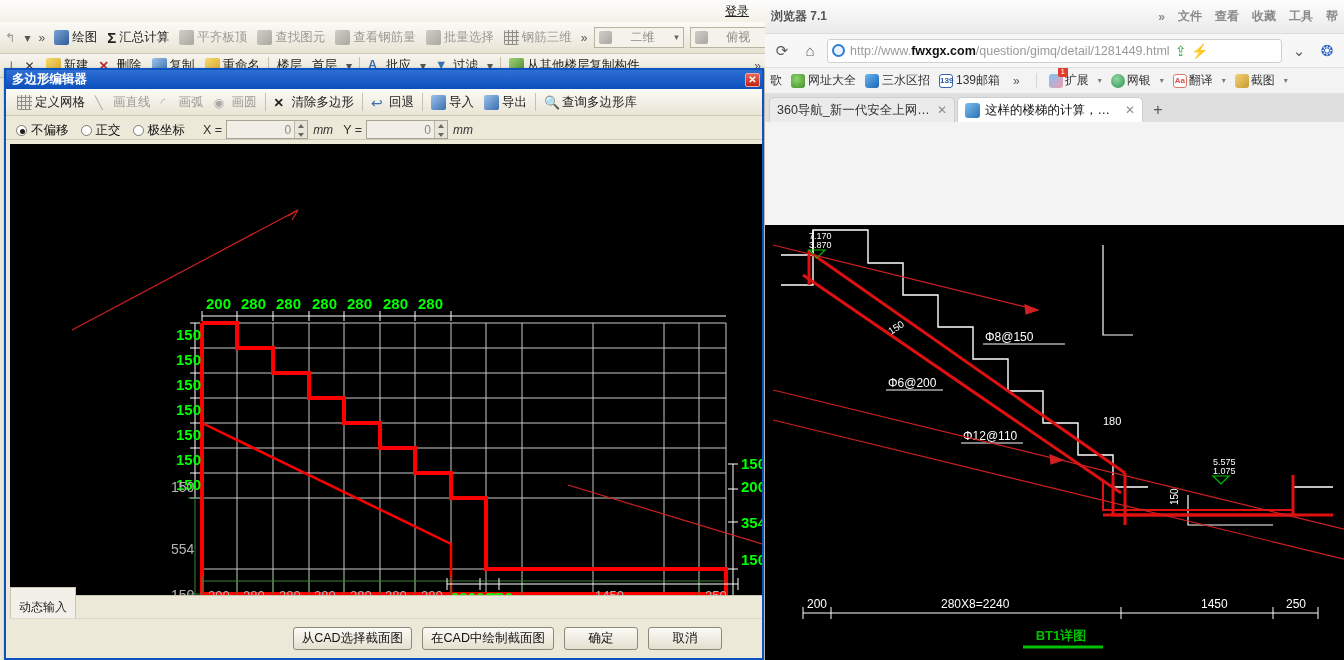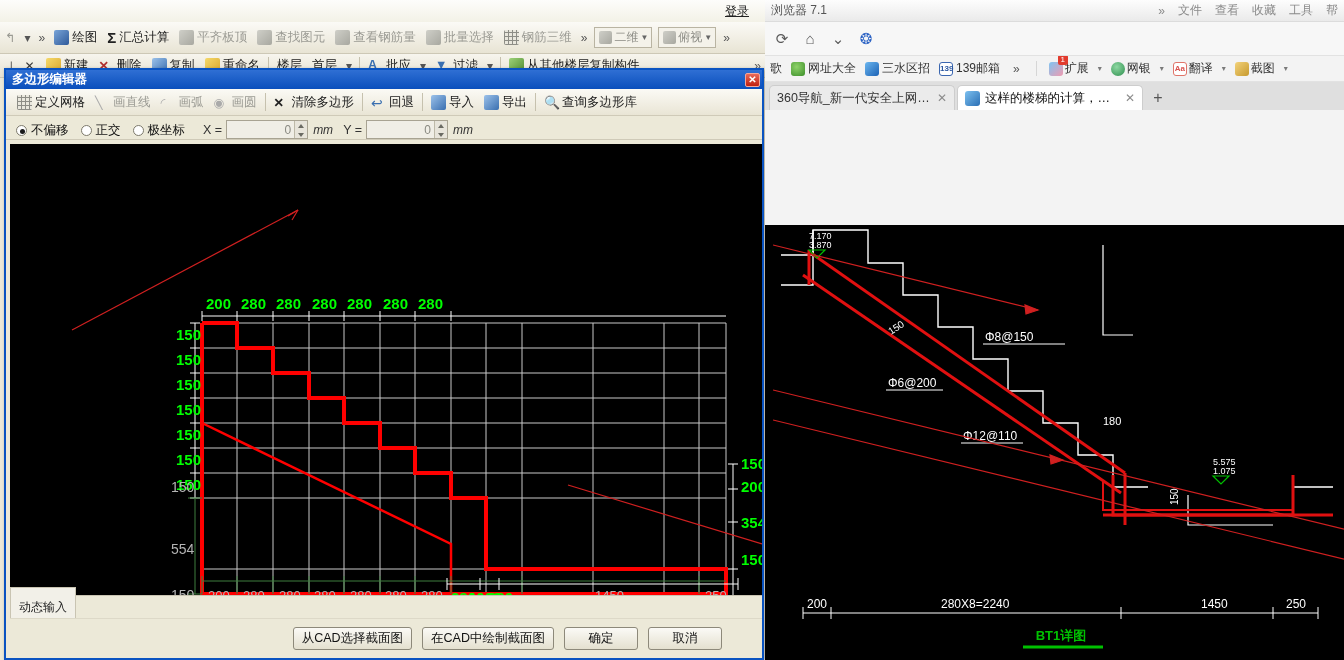--- a/index.html
+++ b/index.html
@@ -53,21 +53,21 @@
   .ic-sigma { background: none; font-weight: bold; color: #222; width: auto; }
   .ic-gray { background: linear-gradient(135deg,#cfcfc8,#a8a8a0); }
   .ic-grid2 { background:
       repeating-linear-gradient(90deg,#8d8d86 0 1px,transparent 1px 4px),
       repeating-linear-gradient(0deg,#8d8d86 0 1px,transparent 1px 4px), #e9e7dd; }
   .ic-yellow { background: linear-gradient(135deg,#f5d96b,#d8a62c); }
   .ic-green { background: linear-gradient(135deg,#9ed27a,#4d8a2e); }
   .ic-blue { background: linear-gradient(135deg,#9cc2ea,#3a6fb0); }
   .chev { color: #555; font-size: 12px; padding: 0 4px; cursor: pointer; }
   .combo {
-    display: inline-flex; align-items: center; gap: 2px;
+    display: inline-flex; align-items: center; gap: 18px;
     border: 1px solid #b9b4a2; background: #f4f2ea;
     height: 21px; padding: 0 3px 0 4px; margin: 0 3px; color: #8b8b84;
     cursor: pointer;
   }
   .combo .caret { font-size: 8px; color: #666; }
   .pin-x { display: inline-flex; gap: 8px; padding: 0 6px; color: #333; font-size: 12px; }
 
   
   #dlg {
     position: absolute; left: 4px; top: 68px; width: 760px; height: 592px;
@@ -165,24 +165,24 @@
     padding: 0 8px; font-family: "Liberation Sans", sans-serif;
   }
   .btn.wide { min-width: 112px; }
 
   
   #browser {
     position: absolute; left: 765px; top: 0; width: 579px; height: 660px;
     background: #f3f3f3; overflow: hidden;
   }
   .br-title {
-    height: 22px; display: flex; align-items: center;
+    height: 34px; display: flex; align-items: center;
     background: linear-gradient(#fdfdfd,#eaeaea);
     border-bottom: 1px solid #dcdcdc;
-    font-size: 12px; color: #555; padding: 0 6px;
+    font-size: 12px; color: #555; padding: 0 6px; font-weight: bold;
   }
   .br-title .left { flex: 1; }
   .br-menu { display: flex; gap: 13px; align-items: center; color: #8a8a8a; font-size: 12px; }
   .br-menu span { cursor: pointer; }
   .br-nav {
     height: 34px; display: flex; align-items: center; gap: 6px;
     padding: 0 6px; background: #f7f7f7; border-bottom: 1px solid #e2e2e2;
   }
   .nav-btn {
     width: 22px; height: 22px; display: flex; align-items: center;
@@ -628,20 +628,28 @@
         <span>查看</span>
         <span>收藏</span>
         <span>工具</span>
         <span>帮</span>
       </span>
     </div>
 
     <div class="br-nav">
       <span class="nav-btn">⟳</span>
       <span class="nav-btn">⌂</span>
+      <span class="urlbar">
+        <span class="globe"></span>
+        <span class="url-text">
+          <span class="dim">http://www.</span><span class="host">fwxgx.com</span><span class="dim">/question/gimq/detail/1281449.html</span>
+        </span>
+        <span class="url-icn">⇪</span>
+        <span class="url-icn bolt">⚡</span>
+      </span>
       <span class="nav-btn">⌄</span>
       <span class="nav-btn" style="color:#2b62c4;">❂</span>
     </div>
 
     <div class="br-bm">
       <span class="bm">
         <span>歌</span>
       </span>
       <span class="bm">
         <span class="bi bi-green"></span>

